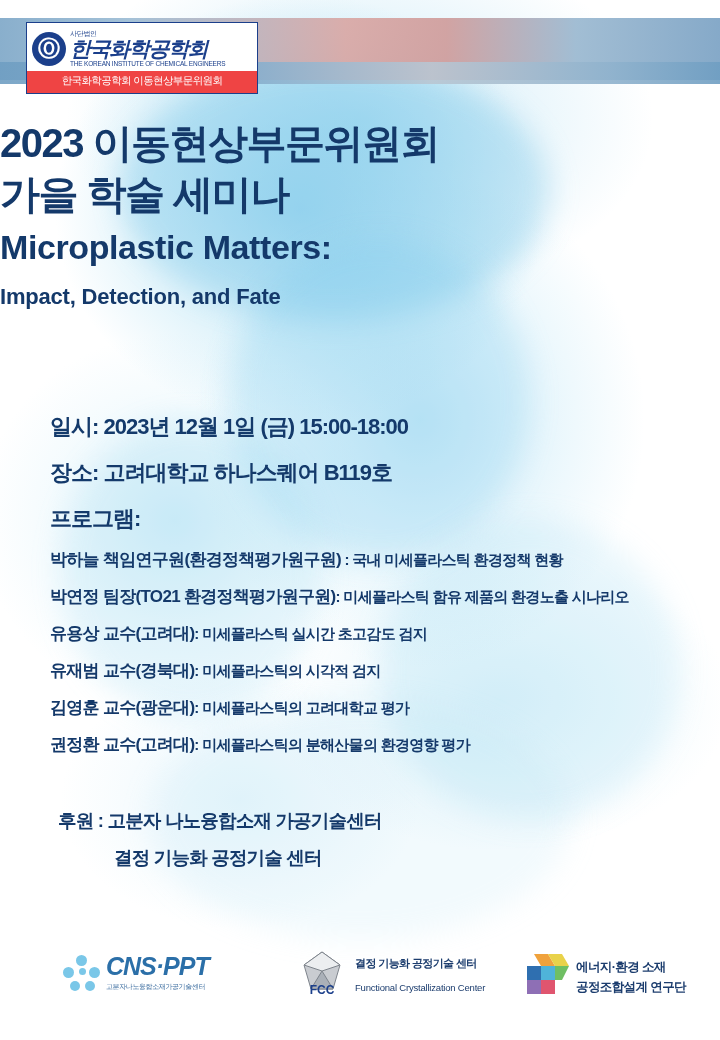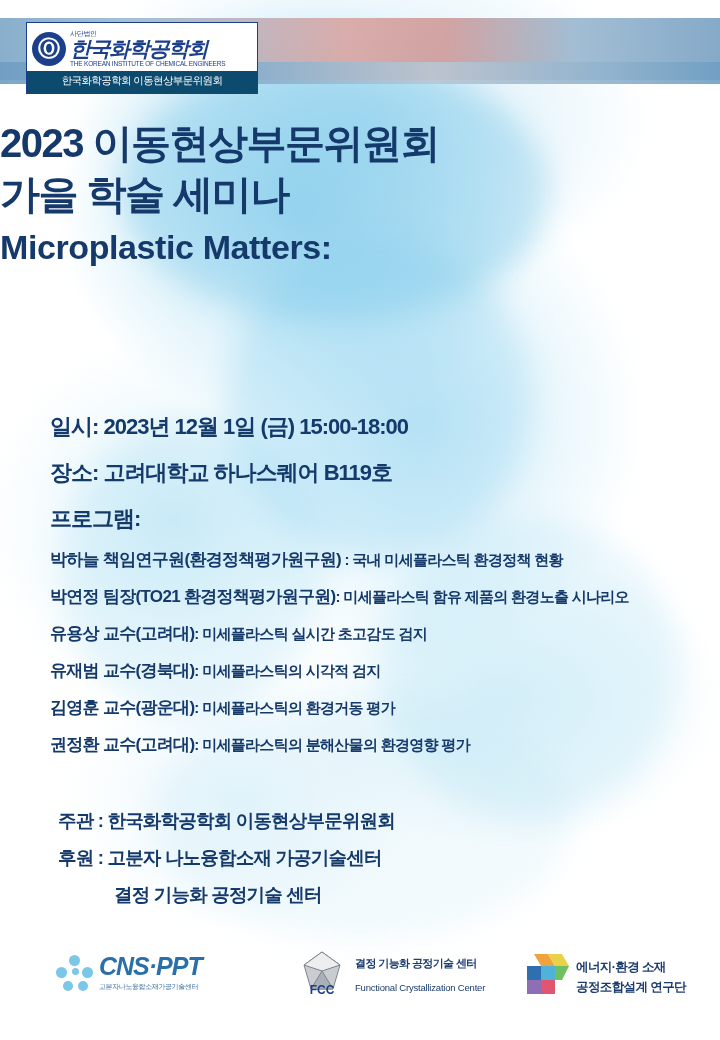--- a/index.html
+++ b/index.html
@@ -83,21 +83,21 @@
   .logo-small-kr {
     font-size: 7px; color: #1b3f8b; letter-spacing: -0.3px; margin-bottom: 1px;
   }
   .logo-kr {
     font-size: 21px; font-weight: bold; color: #1b3f8b; letter-spacing: -1.4px; font-style: italic;
   }
   .logo-en {
     font-size: 6.5px; color: #1b3f8b; letter-spacing: -0.2px; margin-top: 2px;
   }
   .logo-bottom {
-    background: #0c4a6e;
+    background: #ef4444;
     color: #ffffff;
     font-size: 10.5px;
     letter-spacing: -0.6px;
     text-align: center;
     padding: 3px 0 2px;
     height: 22px;
   }
 
   
   .title-area {
@@ -171,21 +171,21 @@
   }
   .sp-line.indent { padding-left: 56px; }
 
   
   .bottom-logos {
     position: absolute;
     left: 0; top: 945px; width: 720px; height: 80px;
   }
   .blogo { position: absolute; display: flex; align-items: center; }
 
-  .cns { left: 55px; top: 8px; }
+  .cns { left: 62px; top: 8px; }
   .cns-mark { width: 40px; height: 40px; position: relative; margin-right: 4px; }
   .cns-mark span {
     position: absolute; border-radius: 50%;
     background: #7ac7e8;
   }
   .cns-text-main {
     font-size: 25px; font-weight: bold; color: #2b6fa8;
     font-style: italic; letter-spacing: -1px; line-height: 1;
   }
   .cns-text-sub {
@@ -230,39 +230,39 @@
         <div class="logo-en">THE KOREAN INSTITUTE OF CHEMICAL ENGINEERS</div>
       </div>
     </div>
     <div class="logo-bottom">한국화학공학회 이동현상부문위원회</div>
   </div>
 
   <div class="title-area">
     <div class="t-kr1">2023 이동현상부문위원회</div>
     <div class="t-kr2">가을 학술 세미나</div>
     <div class="t-en1">Microplastic Matters:</div>
+    <div class="t-en2">Impact, Detection, and Fate</div>
   </div>
 
   <div class="info">
     <div class="info-line">일시: 2023년 12월 1일 (금) 15:00-18:00</div>
     <div class="info-line">장소: 고려대학교 하나스퀘어 B119호</div>
     <div class="program-label">프로그램:</div>
 
     <div id="program-list">
         <div class="prog-item"><span class="who">박하늘 책임연구원(환경정책평가원구원)</span><span> : </span><span>국내 미세플라스틱 환경정책 현황</span></div>
         <div class="prog-item"><span class="who">박연정 팀장(TO21 환경정책평가원구원)</span><span>: </span><span>미세플라스틱 함유 제품의 환경노출 시나리오</span></div>
         <div class="prog-item"><span class="who">유용상 교수(고려대)</span><span>: </span><span>미세플라스틱 실시간 초고감도 검지</span></div>
         <div class="prog-item"><span class="who">유재범 교수(경북대)</span><span>: </span><span>미세플라스틱의 시각적 검지</span></div>
-        <div class="prog-item"><span class="who">김영훈 교수(광운대)</span><span>: </span><span>미세플라스틱의 환경거동 평가</span></div>
+        <div class="prog-item"><span class="who">김영훈 교수(광운대)</span><span>: </span><span>미세플라스틱의 고려대학교 평가</span></div>
         <div class="prog-item"><span class="who">권정환 교수(고려대)</span><span>: </span><span>미세플라스틱의 분해산물의 환경영향 평가</span></div>
       </div>
   </div>
 
   <div class="sponsor-text">
-    <div class="sp-line">주관 : 한국화학공학회 이동현상부문위원회</div>
     <div class="sp-line">후원 :  고분자 나노융합소재 가공기술센터</div>
     <div class="sp-line indent">결정 기능화 공정기술 센터</div>
   </div>
 
   <div class="bottom-logos">
 
     <div class="blogo cns">
       <div class="cns-mark">
         <span style="left:14px; top:2px;  width:11px; height:11px;"></span>
         <span style="left:1px;  top:14px; width:11px; height:11px;"></span>

